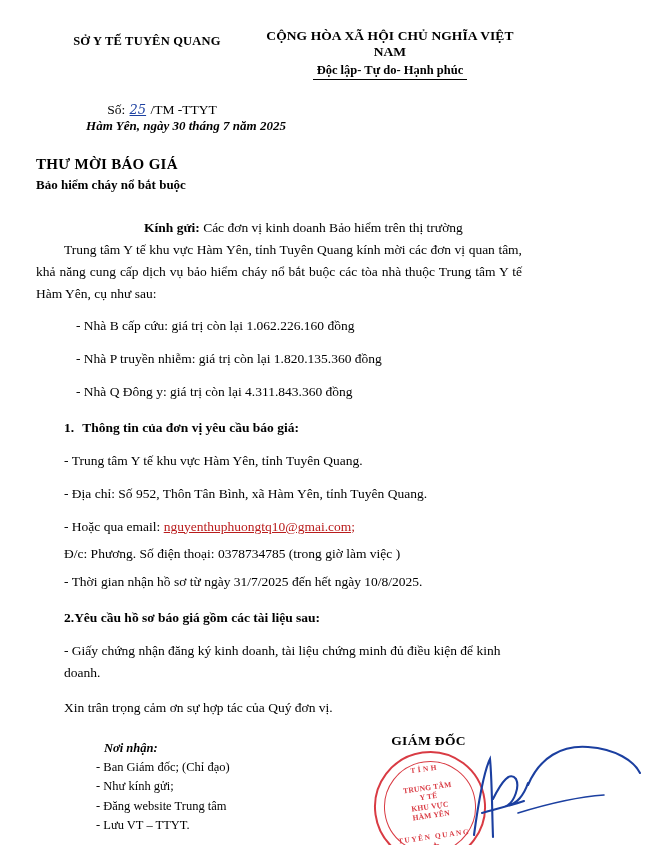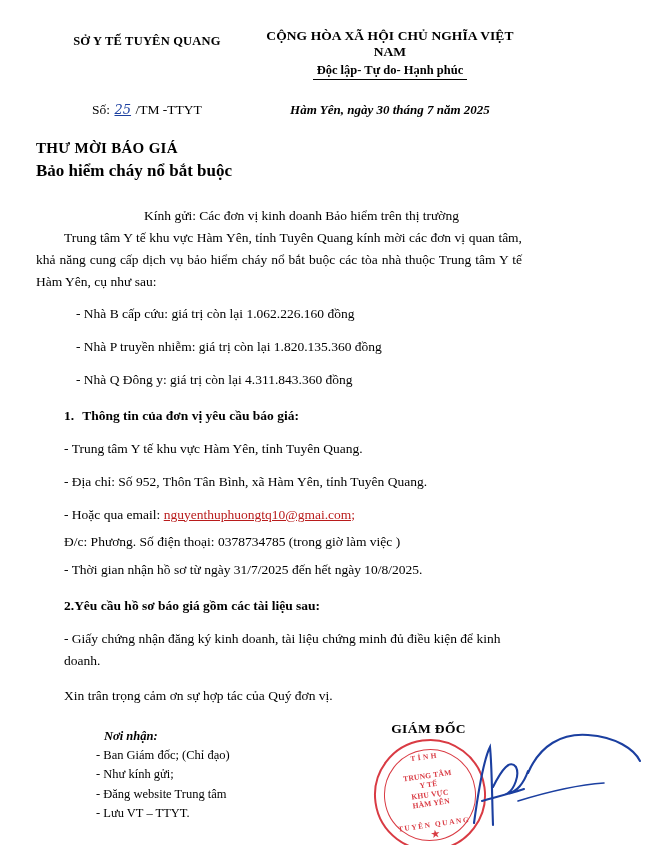--- a/index.html
+++ b/index.html
@@ -64,20 +64,21 @@
     border-bottom: 1px solid #000;
     padding: 0 4px 1px 4px;
   }
 
   
   .numrow {
     display: flex;
     align-items: flex-start;
     justify-content: space-between;
     margin-top: 22px;
+    flex-direction: column;
   }
   .numrow-left {
     width: 252px;
     text-align: center;
     font-size: 13.5px;
   }
   .num-handwritten {
     color: #1b3fa0;
     font-family: "DejaVu Serif", serif;
     font-style: italic;
@@ -96,35 +97,35 @@
   
   .title-block {
     margin-top: 22px;
   }
   .doc-title {
     font-size: 15px;
     font-weight: bold;
     letter-spacing: .3px;
   }
   .doc-subtitle {
-    font-size: 17px;
+    font-size: 13px;
     font-weight: bold;
     margin-top: 4px;
   }
 
   
   .body {
     margin-top: 24px;
     font-size: 13.5px;
     line-height: 1.62;
   }
   .recipient {
     margin-left: 108px;
   }
-  .recipient b { font-weight: normal; }
+  .recipient b { font-weight: bold; }
 
   p.para {
     margin: 0;
     text-indent: 28px;
     text-align: justify;
   }
   .gap { margin-top: 13px; }
 
   .bullet {
     margin: 0 0 0 40px;

